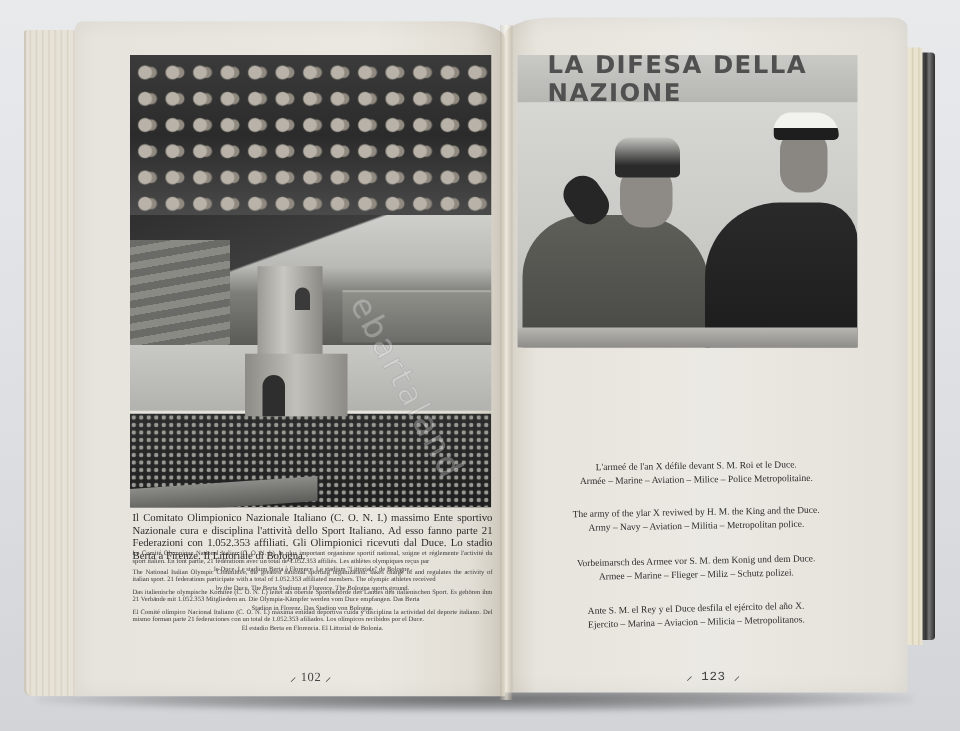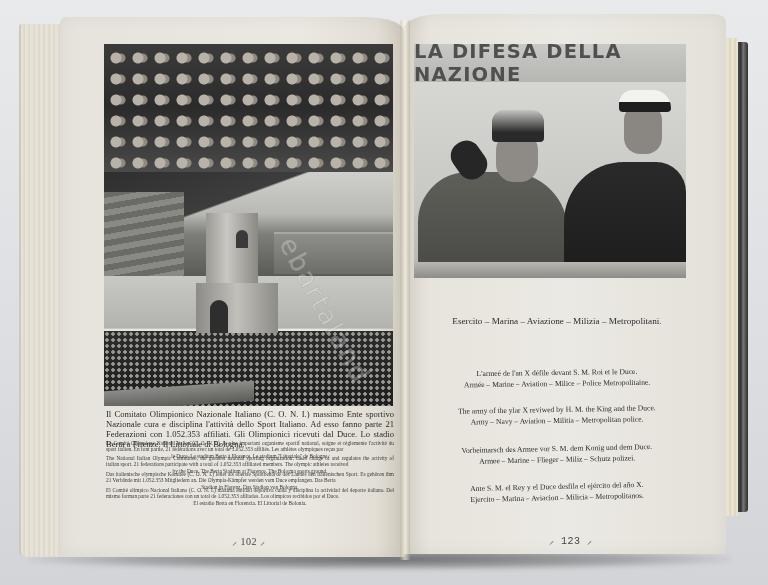--- a/index.html
+++ b/index.html
@@ -110,21 +110,21 @@
       background: linear-gradient(180deg, #8c8c88, #5c5c59);
       transform: skewY(-4deg);
     }
     .title-banner {
       position: absolute; left: 414px; top: 44px; width: 272px; height: 38px;
       background: linear-gradient(180deg, #c9c9c6, #b6b6b2);
       display: flex; align-items: center; justify-content: center;
     }
     .title-banner span {
       font-family: "DejaVu Sans", sans-serif; font-weight: bold;
-      font-size: 19.5px; letter-spacing: 1.2px; color: #505050;
+      font-size: 19.5px; letter-spacing: 1.2px; color: #505050; padding-left: 24px;
     }
     .photo-king {
       left: 414px; top: 82px; width: 272px; height: 196px;
       background: linear-gradient(180deg, #d6d6d3 0%, #c8c8c4 60%, #b5b5b1 100%);
     }
     .king-body {
       position: absolute; left: 4px; top: 90px; width: 150px; height: 106px;
       background: linear-gradient(180deg, #5f5f5a, #484844);
       border-radius: 50px 60px 0 0;
     }
@@ -255,21 +255,20 @@
   <div class="king-head"></div>
   <div class="king-cap"></div>
   <div class="king-arm"></div>
   <div class="duce-body"></div>
   <div class="duce-head"></div>
   <div class="duce-cap"></div>
   <div class="balustrade"></div>
 </div>
 
 <div class="rcap rcap-it">
-  <span>Esercito – Marina – Aviazione – Milizia – Metropolitani.</span>
 </div>
 <div class="rcap rcap-fr">
   <span>L'armeé de l'an X défile devant S. M. Roi et le Duce.</span>
   <span>Armée – Marine – Aviation – Milice – Police Metropolitaine.</span>
 </div>
 <div class="rcap rcap-en">
   <span>The army of the ylar X reviwed by H. M. the King and the Duce.</span>
   <span>Army – Navy – Aviation – Militia – Metropolitan police.</span>
 </div>
 <div class="rcap rcap-de">

